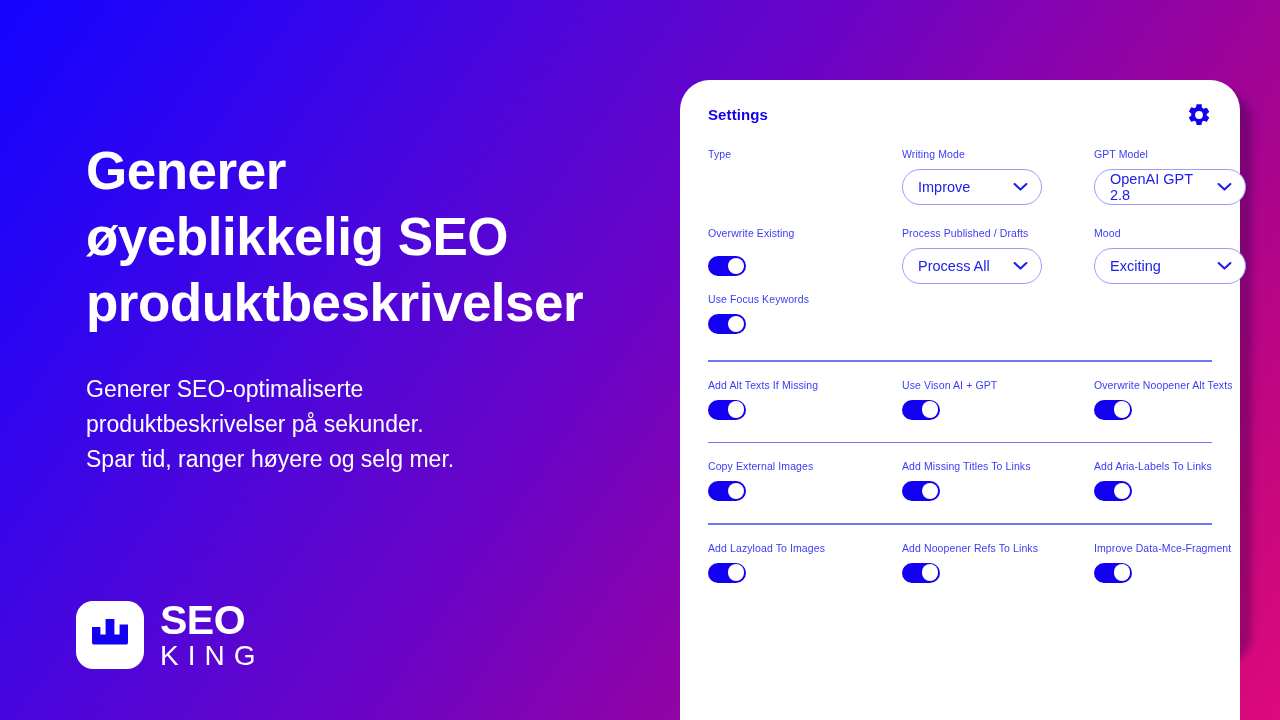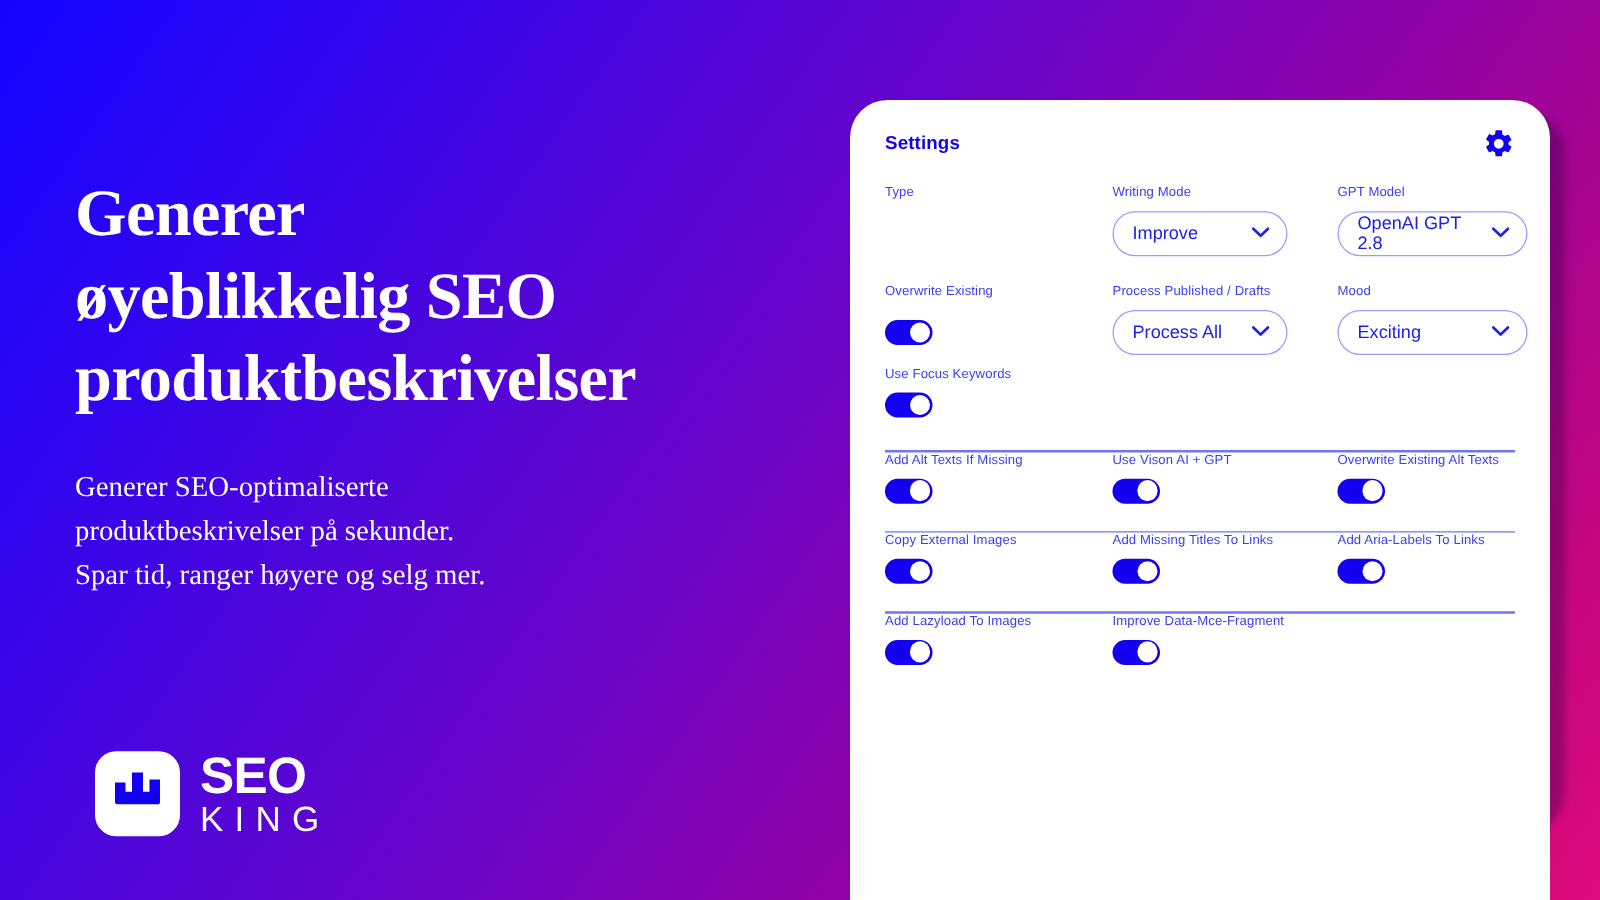--- a/index.html
+++ b/index.html
@@ -20,23 +20,22 @@
         #8a03ac 62%,
         #a5048f 76%,
         #c30680 88%,
         #dd0a7b 100%);
     overflow: hidden;
   }
 
   
   .hero {
     position: absolute;
-    left: 60px; top: 138px;
+    left: 86px; top: 138px;
     width: 600px;
-    font-family: Liberation Serif, serif;
   }
   .hero-title {
     color: #ffffff;
     font-size: 53px;
     font-weight: bold;
     line-height: 66px;
     letter-spacing: -0.5px;
     white-space: pre-line;
   }
   .hero-sub {
@@ -110,21 +109,21 @@
     font-size: 15px;
     font-weight: bold;
     letter-spacing: 0.1px;
   }
   .gear-icon { display: block; margin-top: -4px; }
 
   
   .grid3 {
     display: grid;
     grid-template-columns: 182px 180px 1fr;
-    column-gap: 0;
+    column-gap: 12px;
   }
   .field-label {
     color: #3b3cf5;
     font-size: 10.5px;
     font-weight: 500;
     letter-spacing: 0.1px;
     white-space: nowrap;
     margin-bottom: 9px;
   }
 
@@ -165,21 +164,21 @@
     height: 1.5px;
     background: #5b5cf0;
     opacity: 0.85;
     margin: 0;
   }
 
   .sp-row1 { margin-top: 8px; }
   .sp-row2 { margin-top: 22px; }
   .sp-row3 { margin-top: 9px; }
   .div1 { margin-top: 26px; }
-  .sect { }
+  .sect { margin-top: 17px; }
   .divN { margin-top: 22px; }
 </style>
 </head>
 <body>
 
 <div id="stage">
 
   <div class="hero">
     <div class="hero-title">Generer
 øyeblikkelig SEO
@@ -297,21 +296,21 @@
             <span class="knob"></span>
           </div>
       </div>
       <div>
         <div class="field-label">Use Vison AI + GPT</div>
         <div class="toggle">
             <span class="knob"></span>
           </div>
       </div>
       <div>
-        <div class="field-label">Overwrite Existing Alt Texts</div>
+        <div class="field-label">Overwrite Noopener Alt Texts</div>
         <div class="toggle">
             <span class="knob"></span>
           </div>
       </div>
     </div>
 
     <div class="divider divN"></div>
 
     <div class="grid3 sect">
       <div>
@@ -332,20 +331,26 @@
             <span class="knob"></span>
           </div>
       </div>
     </div>
 
     <div class="divider divN"></div>
 
     <div class="grid3 sect">
       <div>
         <div class="field-label">Add Lazyload To Images</div>
+        <div class="toggle">
+            <span class="knob"></span>
+          </div>
+      </div>
+      <div>
+        <div class="field-label">Add Noopener Refs To Links</div>
         <div class="toggle">
             <span class="knob"></span>
           </div>
       </div>
       <div>
         <div class="field-label">Improve Data-Mce-Fragment</div>
         <div class="toggle">
             <span class="knob"></span>
           </div>
       </div>

